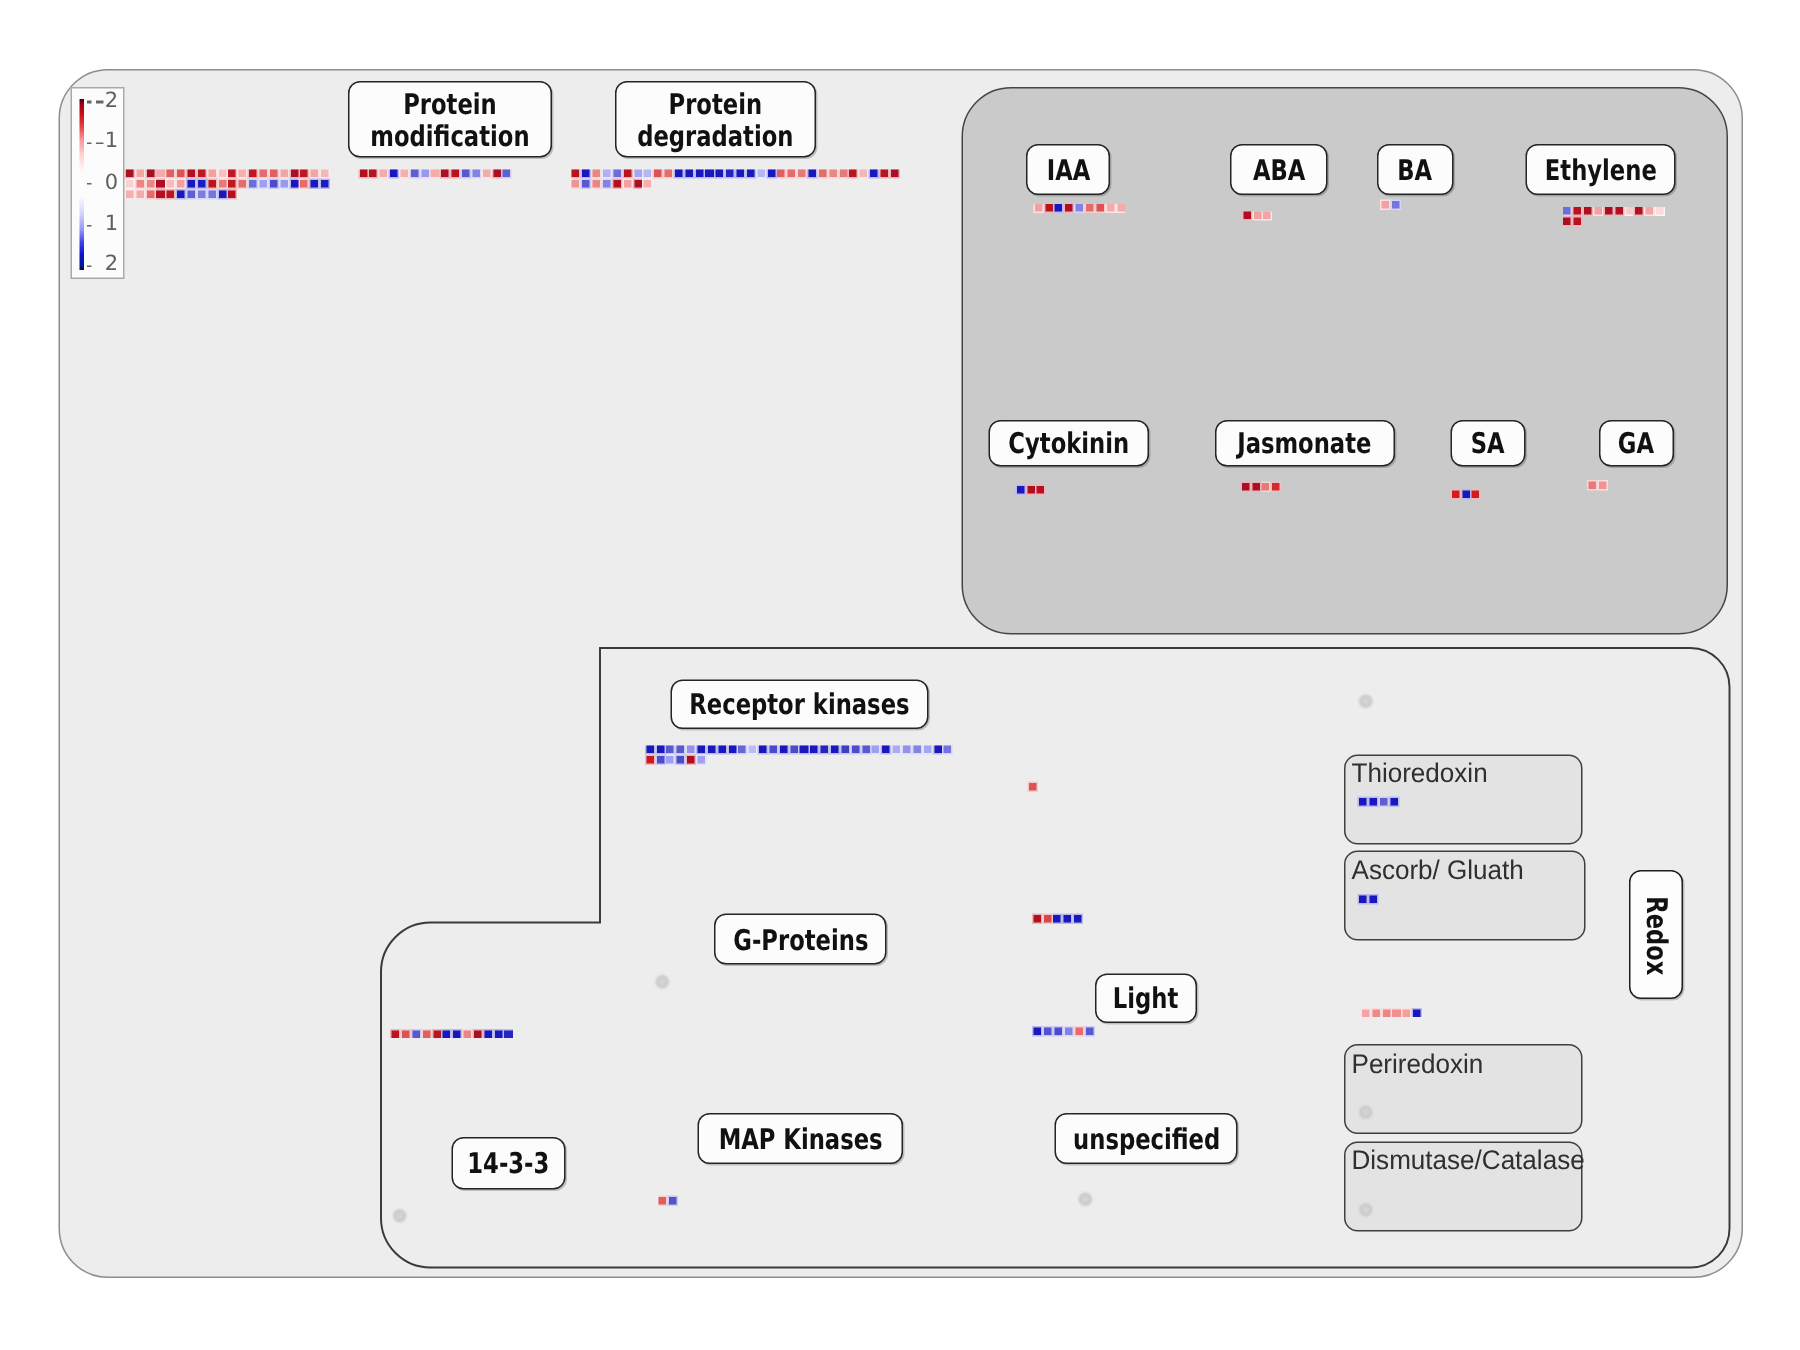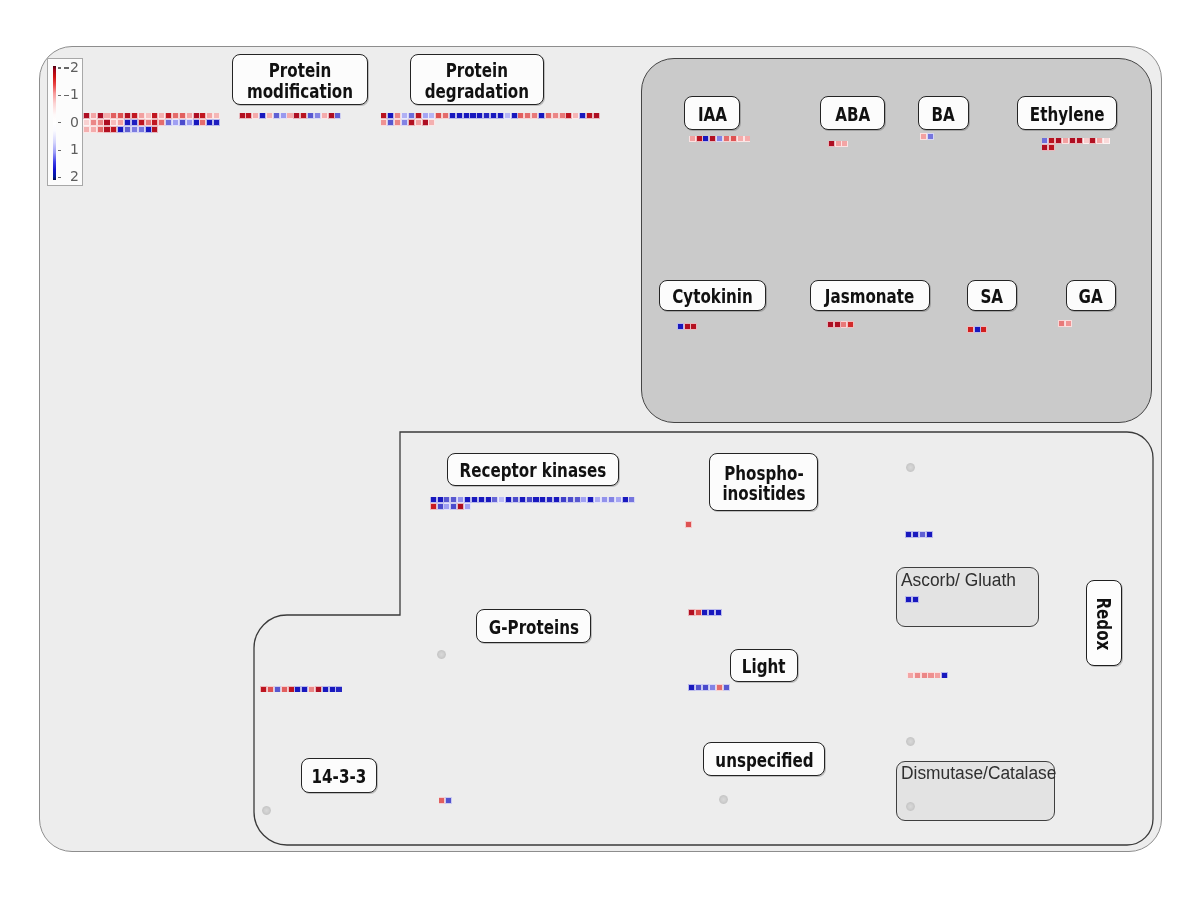--- a/index.html
+++ b/index.html
@@ -509,23 +509,20 @@
         <i style="left:615.65px;top:497.40px;background:#a5a5f3"></i>
         <i style="left:622.50px;top:497.40px;background:#1818be"></i>
         <i style="left:629.35px;top:497.40px;background:#7575de"></i>
         <i style="left:430.70px;top:504.25px;background:#c81a1f"></i>
         <i style="left:437.55px;top:504.25px;background:#4b4bcc"></i>
         <i style="left:444.40px;top:504.25px;background:#a0a0f2"></i>
         <i style="left:451.25px;top:504.25px;background:#4b4bcc"></i>
         <i style="left:458.10px;top:504.25px;background:#ae0e22"></i>
         <i style="left:464.95px;top:504.25px;background:#a0a0f2"></i>
       </div>
-<div class="lbl two" style="left:709px;top:453px;width:109px;height:58px">
-        <span>Phospho-<br>inositides</span>
-      </div>
 <div class="hm">
         <u style="left:685.20px;top:521.20px;background:#f5cbcb"></u>
         <i style="left:686.10px;top:522.10px;background:#de5252"></i>
       </div>
 <div class="hm">
         <u style="left:687.80px;top:609.20px;background:#e7b7bc"></u>
         <u style="left:694.65px;top:609.20px;background:#f3c7c7"></u>
         <u style="left:701.50px;top:609.20px;background:#b9b9eb"></u>
         <u style="left:708.35px;top:609.20px;background:#b9b9eb"></u>
         <u style="left:715.20px;top:609.20px;background:#b9b9eb"></u>
@@ -575,46 +572,52 @@
         <i style="left:281.65px;top:686.50px;background:#e15f5f"></i>
         <i style="left:288.50px;top:686.50px;background:#bd1520"></i>
         <i style="left:295.35px;top:686.50px;background:#1818be"></i>
         <i style="left:302.20px;top:686.50px;background:#1818be"></i>
         <i style="left:309.05px;top:686.50px;background:#eb8686"></i>
         <i style="left:315.90px;top:686.50px;background:#ae0e22"></i>
         <i style="left:322.75px;top:686.50px;background:#1818be"></i>
         <i style="left:329.60px;top:686.50px;background:#1818be"></i>
         <i style="left:336.45px;top:686.50px;background:#2525c2"></i>
       </div>
+<div class="lbl one" style="left:465px;top:742px;width:137px;height:34px">
+        <span>MAP Kinases</span>
+      </div>
 <div class="hm">
         <u style="left:438.50px;top:797.00px;background:#f6cfcf"></u>
         <u style="left:445.35px;top:797.00px;background:#cbcbf0"></u>
         <i style="left:439.40px;top:797.90px;background:#e15f5f"></i>
         <i style="left:446.25px;top:797.90px;background:#5252ce"></i>
       </div>
 <div class="lbl one" style="left:703px;top:742px;width:122px;height:34px">
         <span>unspecified</span>
       </div>
 <span class="dot" style="left:719px;top:795px"></span>
 <div class="lbl one" style="left:301px;top:758px;width:76px;height:35px">
         <span>14-3-3</span>
       </div>
 <span class="dot" style="left:262px;top:806px"></span>
 <span class="dot" style="left:906px;top:463px"></span>
+<div class="rbox" style="left:896px;top:502.5px;width:159px;height:60px">
+<span class="rlab">Thioredoxin</span>
+</div>
 <div class="hm">
         <u style="left:905.20px;top:530.80px;background:#b9b9eb"></u>
         <u style="left:912.05px;top:530.80px;background:#b9b9eb"></u>
         <u style="left:918.90px;top:530.80px;background:#cfcff1"></u>
         <u style="left:925.75px;top:530.80px;background:#b9b9eb"></u>
         <i style="left:906.10px;top:531.70px;background:#1818be"></i>
         <i style="left:912.95px;top:531.70px;background:#1818be"></i>
         <i style="left:919.80px;top:531.70px;background:#5f5fd3"></i>
         <i style="left:926.65px;top:531.70px;background:#1818be"></i>
       </div>
-<div class="rbox" style="left:896px;top:567px;width:143px;height:60px">
+<div class="rbox" style="left:896px;top:567px;width:161px;height:60px">
 <span class="rlab">Ascorb/ Gluath</span>
 </div>
 <div class="hm">
         <u style="left:905.40px;top:595.80px;background:#b9b9eb"></u>
         <u style="left:912.25px;top:595.80px;background:#b9b9eb"></u>
         <i style="left:906.30px;top:596.70px;background:#1818be"></i>
         <i style="left:913.15px;top:596.70px;background:#1818be"></i>
       </div>
 <div class="hm">
         <u style="left:907.00px;top:671.60px;background:#fbe4e4"></u>
@@ -623,19 +626,22 @@
         <u style="left:927.55px;top:671.60px;background:#f9dddd"></u>
         <u style="left:934.40px;top:671.60px;background:#fbe2e2"></u>
         <u style="left:941.25px;top:671.60px;background:#b9b9eb"></u>
         <i style="left:907.90px;top:672.50px;background:#f3a5a5"></i>
         <i style="left:914.75px;top:672.50px;background:#ed8b8b"></i>
         <i style="left:921.60px;top:672.50px;background:#eb8686"></i>
         <i style="left:928.45px;top:672.50px;background:#ee9090"></i>
         <i style="left:935.30px;top:672.50px;background:#f2a0a0"></i>
         <i style="left:942.15px;top:672.50px;background:#1818be"></i>
       </div>
+<div class="rbox" style="left:896px;top:696px;width:159px;height:60px">
+<span class="rlab">Periredoxin</span>
+</div>
 <span class="dot" style="left:906px;top:737px"></span>
 <div class="rbox" style="left:896px;top:760.5px;width:159px;height:60px">
 <span class="rlab">Dismutase/Catalase</span>
 </div>
 <span class="dot" style="left:906px;top:802px"></span>
  </div>
 </div>
 
 </body></html>

